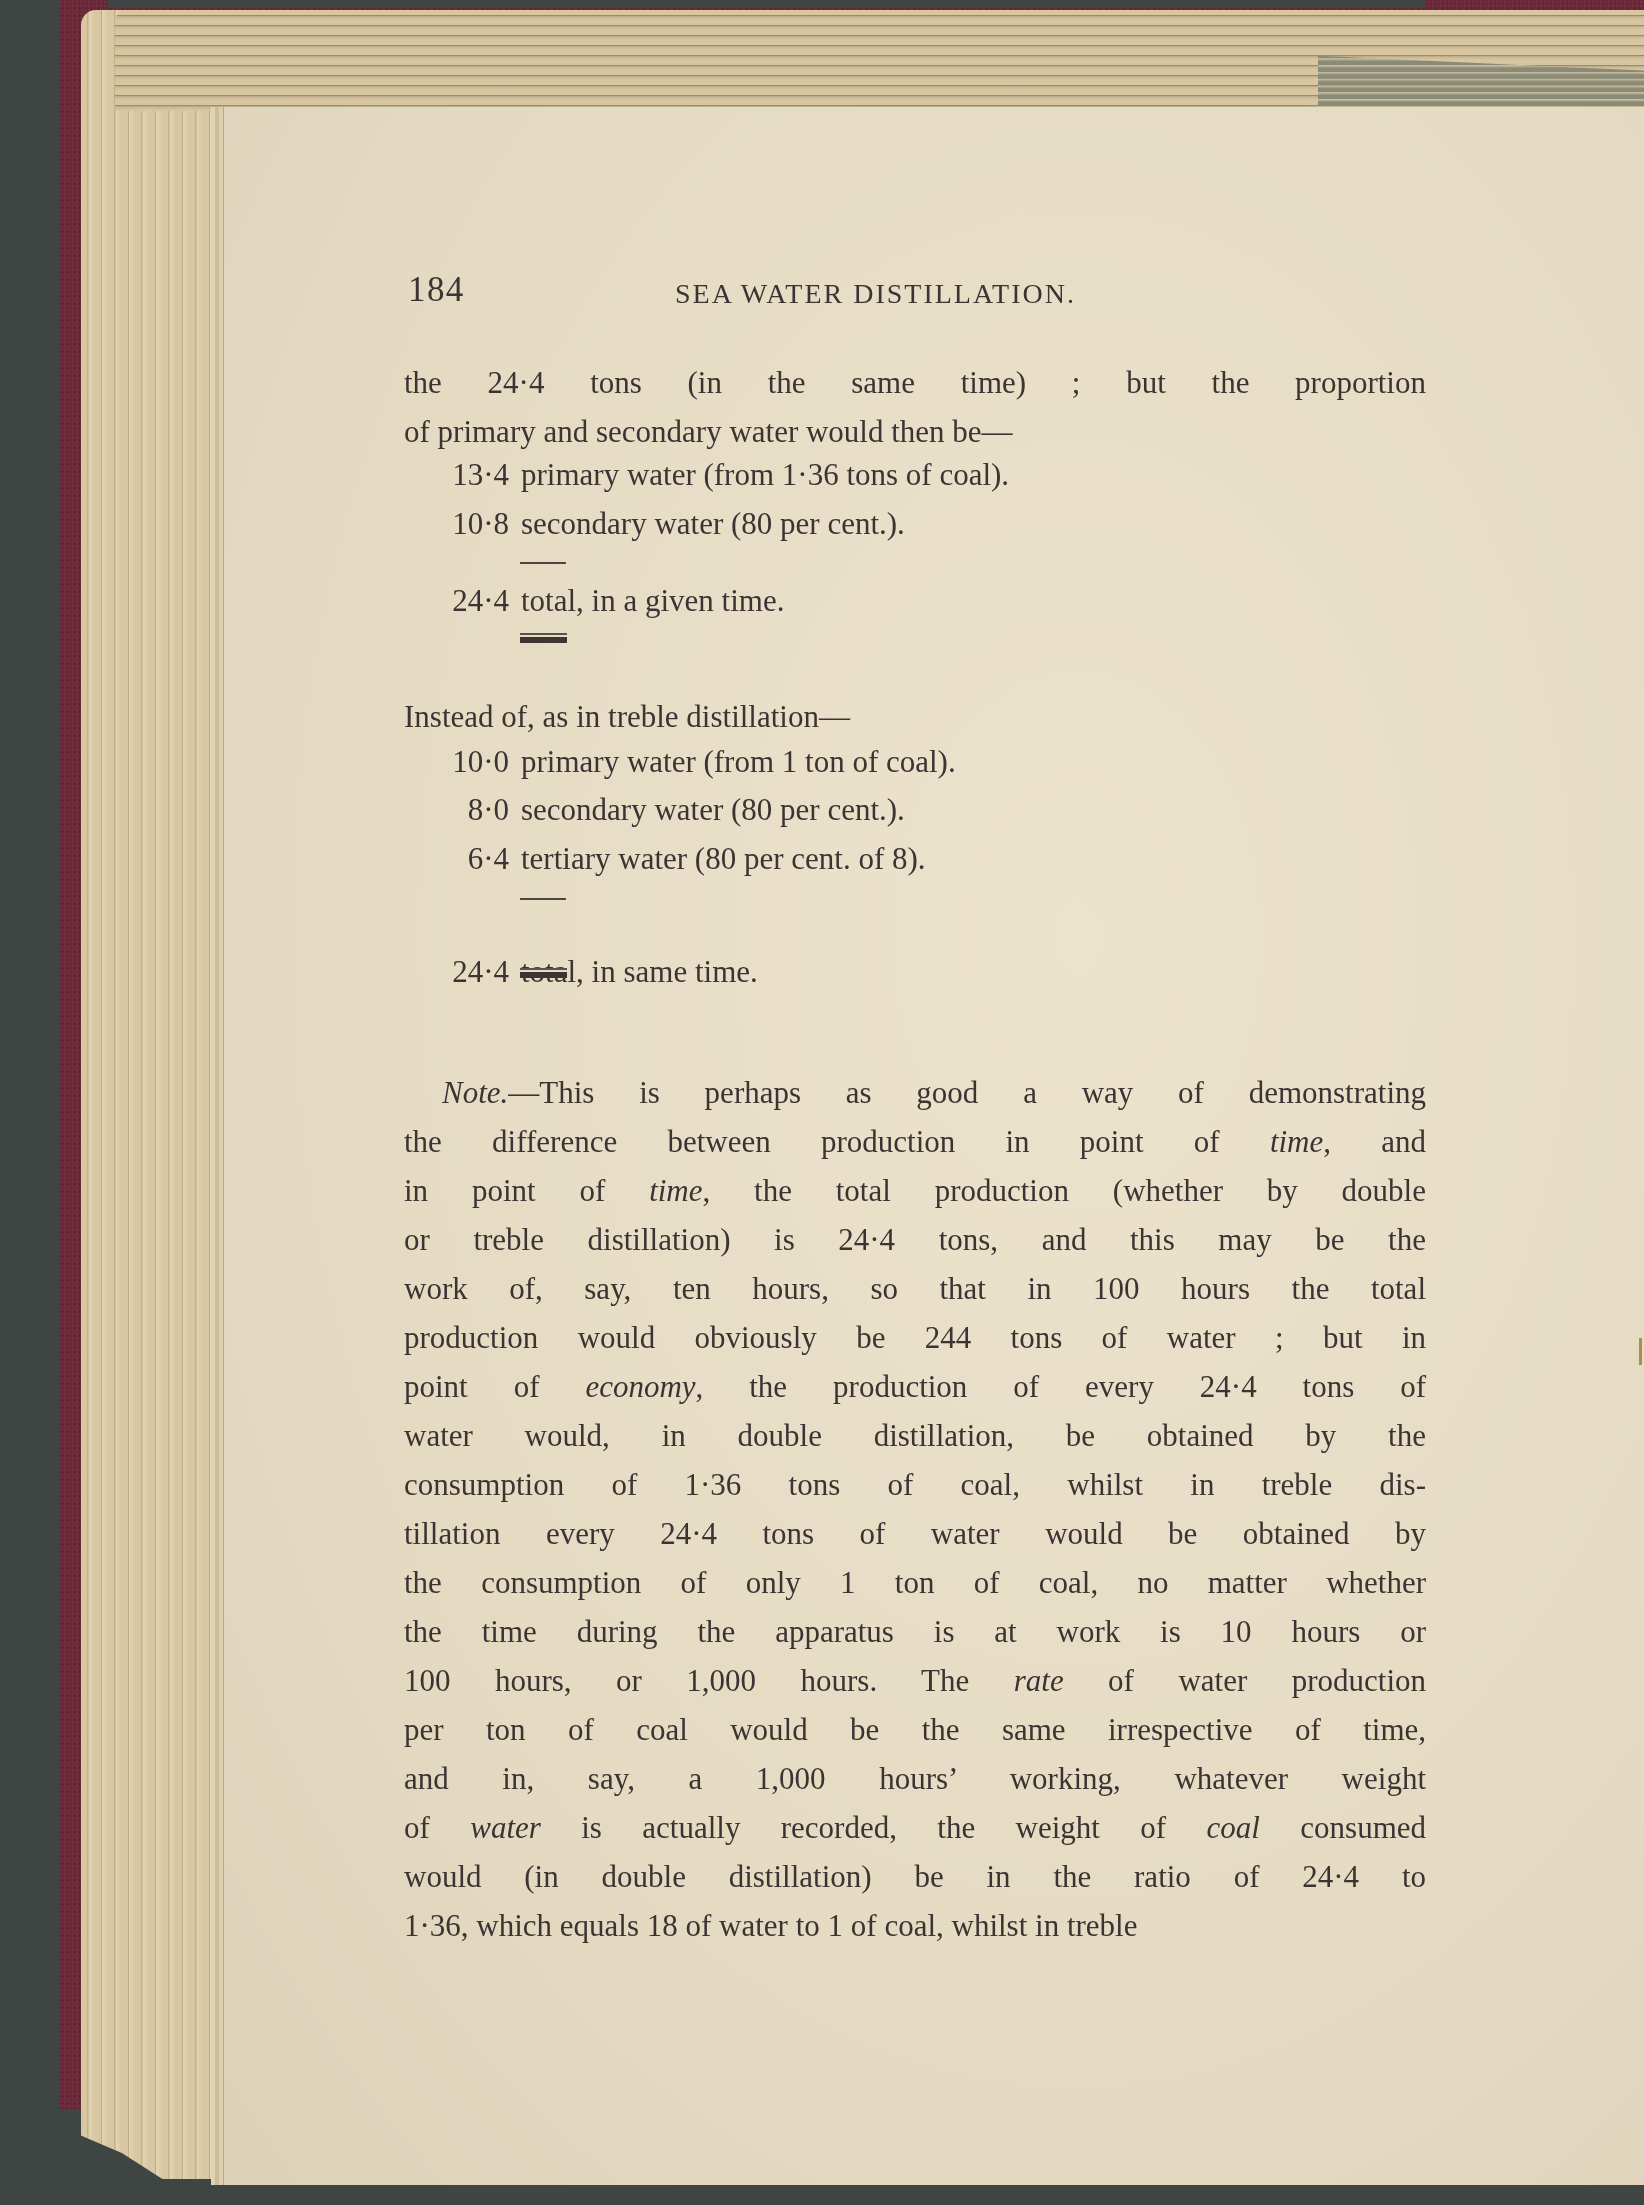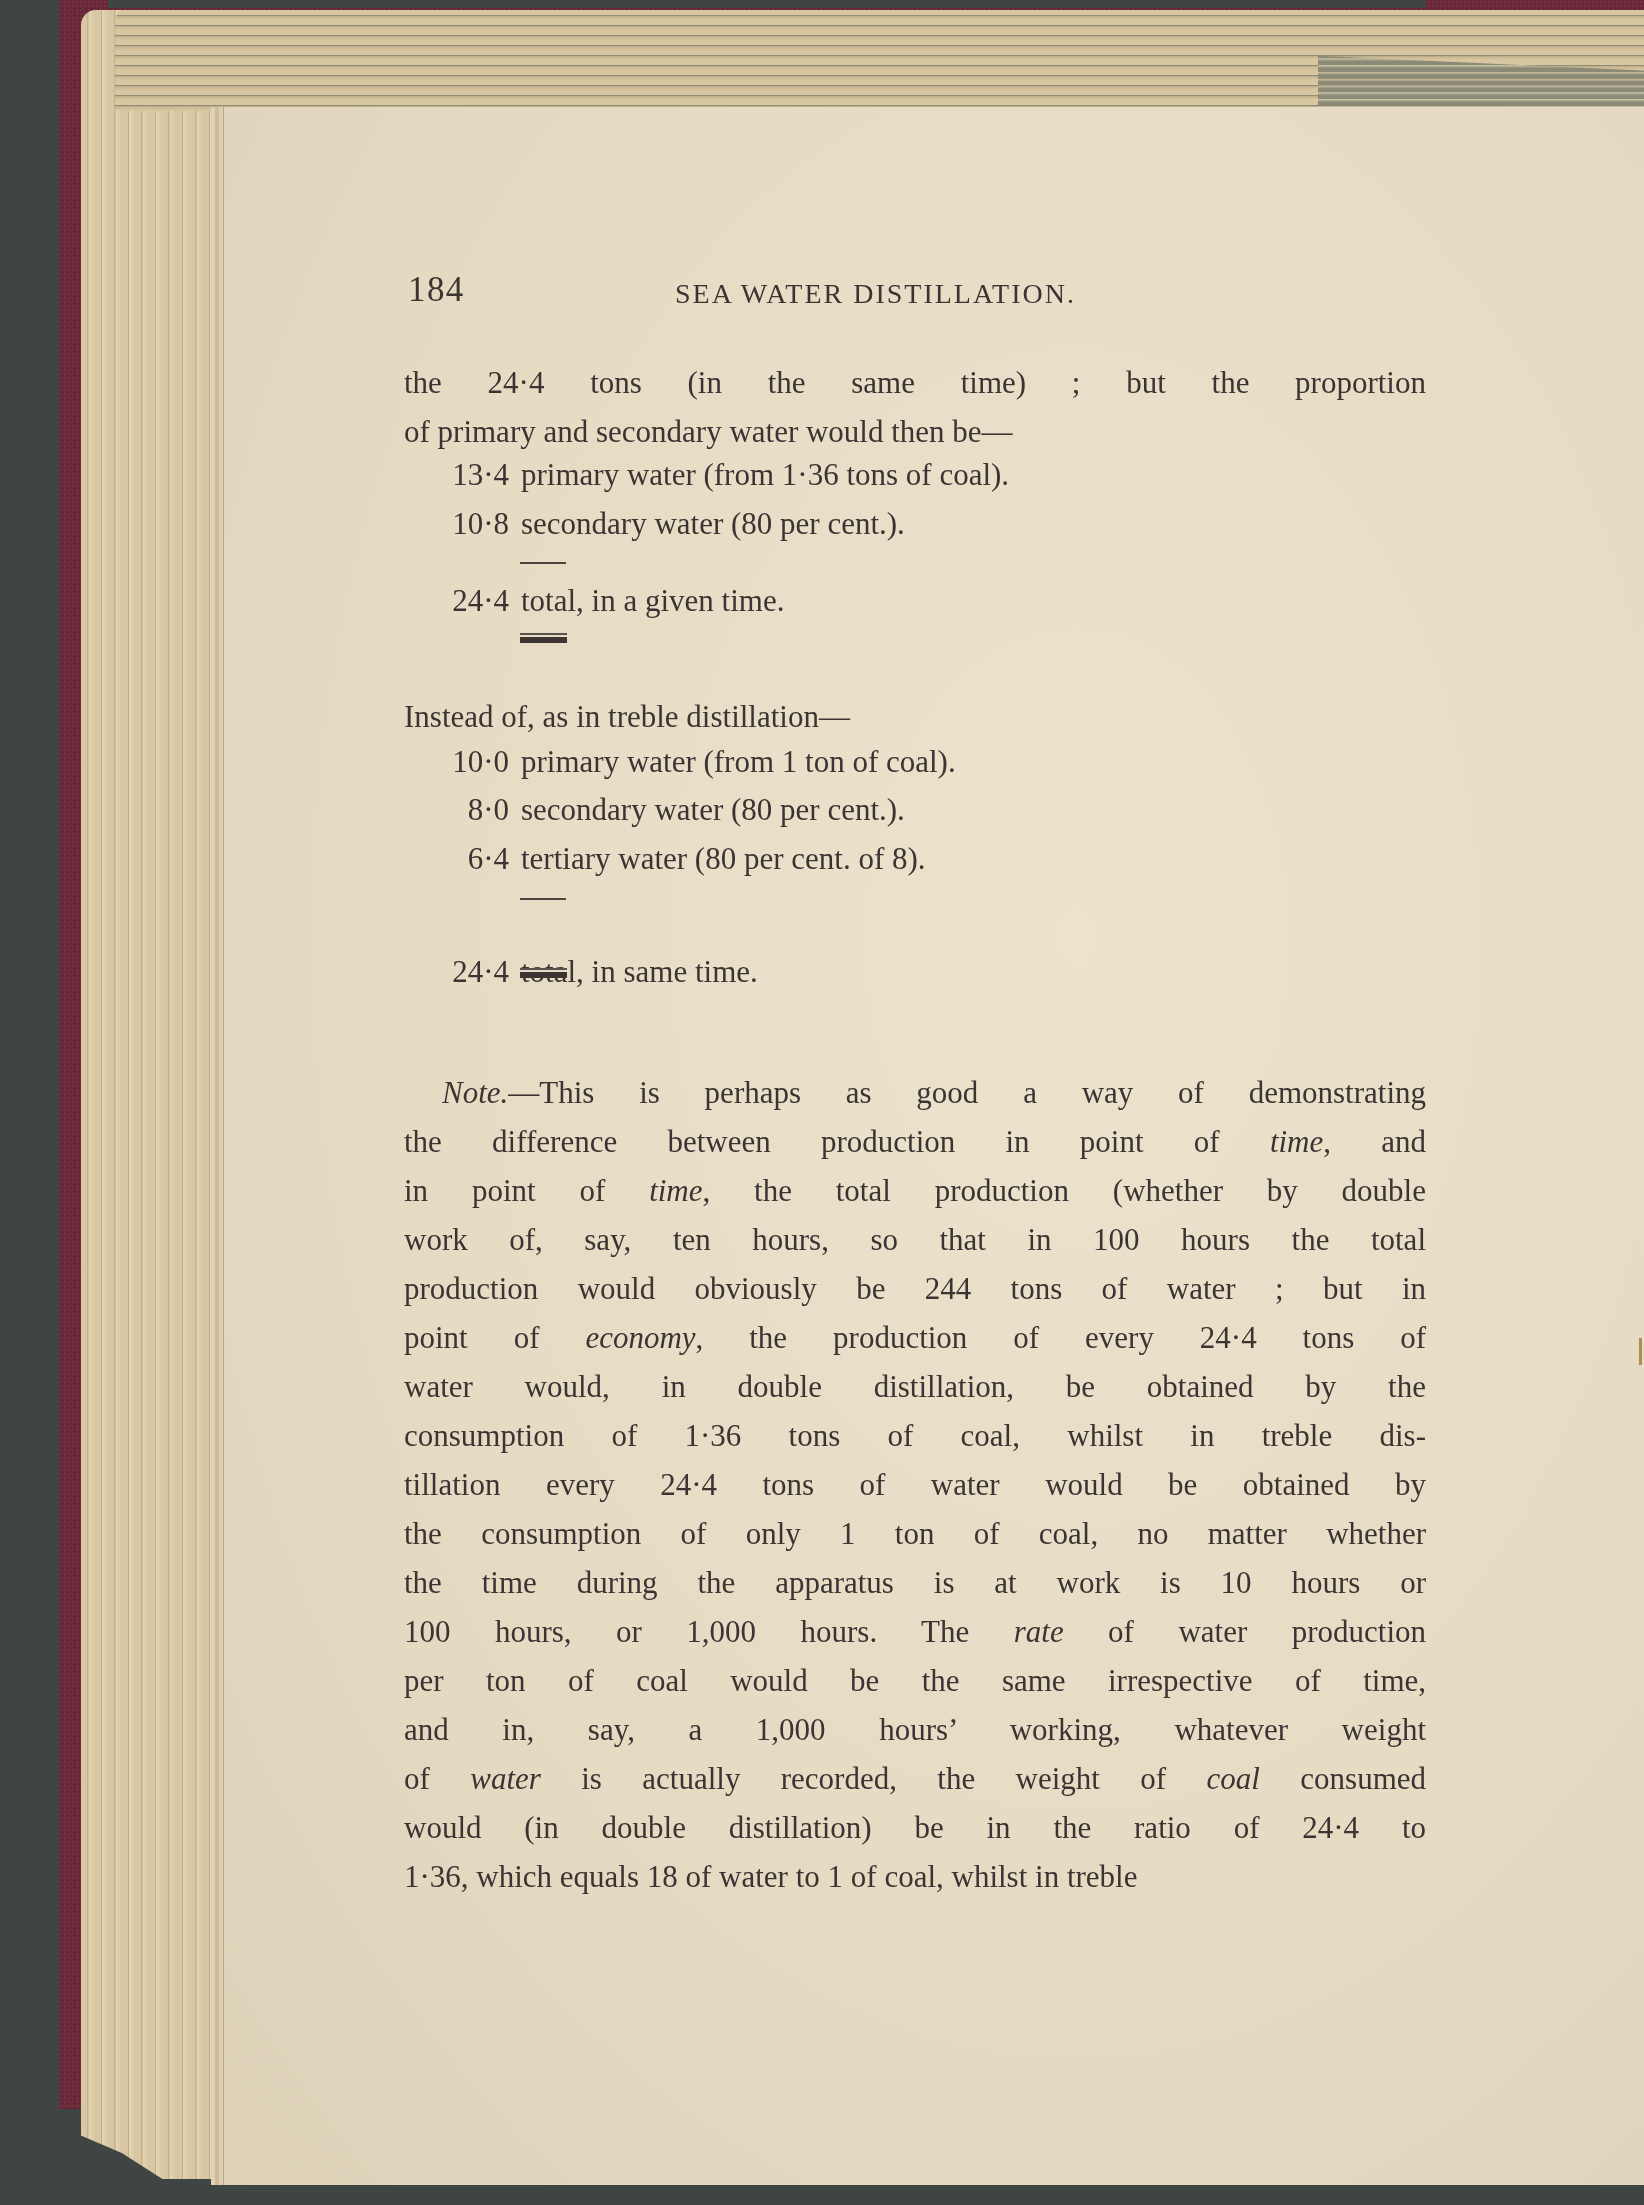--- a/index.html
+++ b/index.html
@@ -127,20 +127,21 @@
   <div class="rule-single" style="top:898px; left:116px; width:46px;"></div>
   <div class="tab-row" style="top:911px; left:20px;margin-top:36px;">
     <span class="num">24·4</span><span>total, in same time.</span>
   </div>
   <div class="rule-double" style="top:968px; left:116px; width:47px;"></div>
 
   <div class="para" id="note-para" style="top:1048px;">
       <span class="line" style="padding-left: 38px; box-sizing: border-box;"><em>Note.</em><span>—This is perhaps as good a way of demonstrating</span></span>
       <span class="line"><span>the difference between production in point of </span><em>time</em><span>, and</span></span>
       <span class="line"><span>in point of </span><em>time</em><span>, the total production (whether by double</span></span>
+      <span class="line"><span>or treble distillation) is 24·4 tons, and this may be the</span></span>
       <span class="line"><span>work of, say, ten hours, so that in 100 hours the total</span></span>
       <span class="line"><span>production would obviously be 244 tons of water ; but in</span></span>
       <span class="line"><span>point of </span><em>economy</em><span>, the production of every 24·4 tons of</span></span>
       <span class="line"><span>water would, in double distillation, be obtained by the</span></span>
       <span class="line"><span>consumption of 1·36 tons of coal, whilst in treble dis-</span></span>
       <span class="line"><span>tillation every 24·4 tons of water would be obtained by</span></span>
       <span class="line"><span>the consumption of only 1 ton of coal, no matter whether</span></span>
       <span class="line"><span>the time during the apparatus is at work is 10 hours or</span></span>
       <span class="line"><span>100 hours, or 1,000 hours.  The </span><em>rate</em><span> of water production</span></span>
       <span class="line"><span>per ton of coal would be the same irrespective of time,</span></span>

